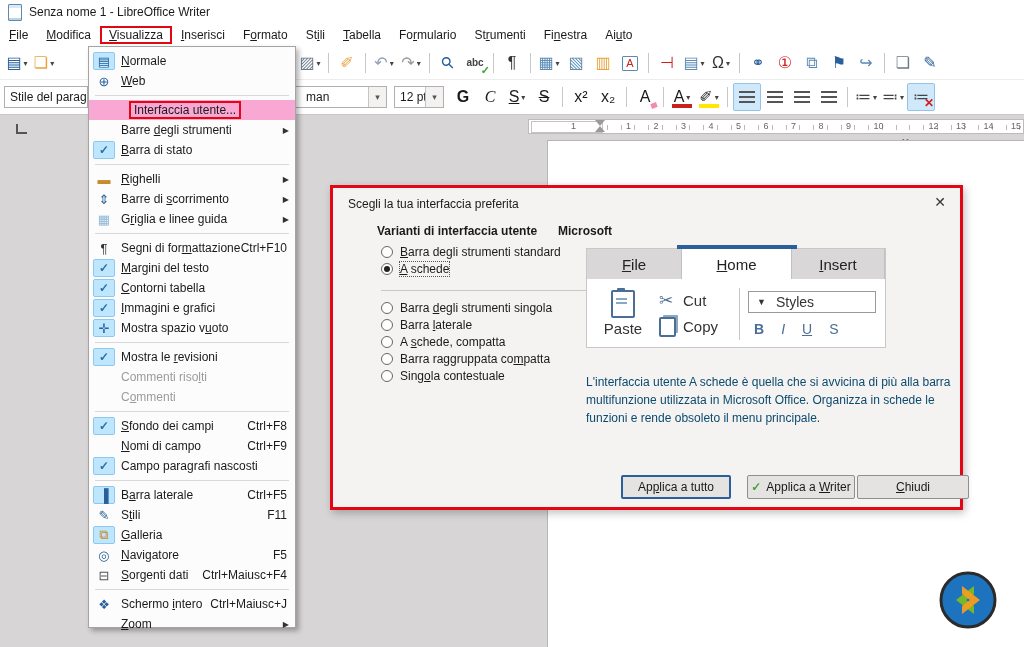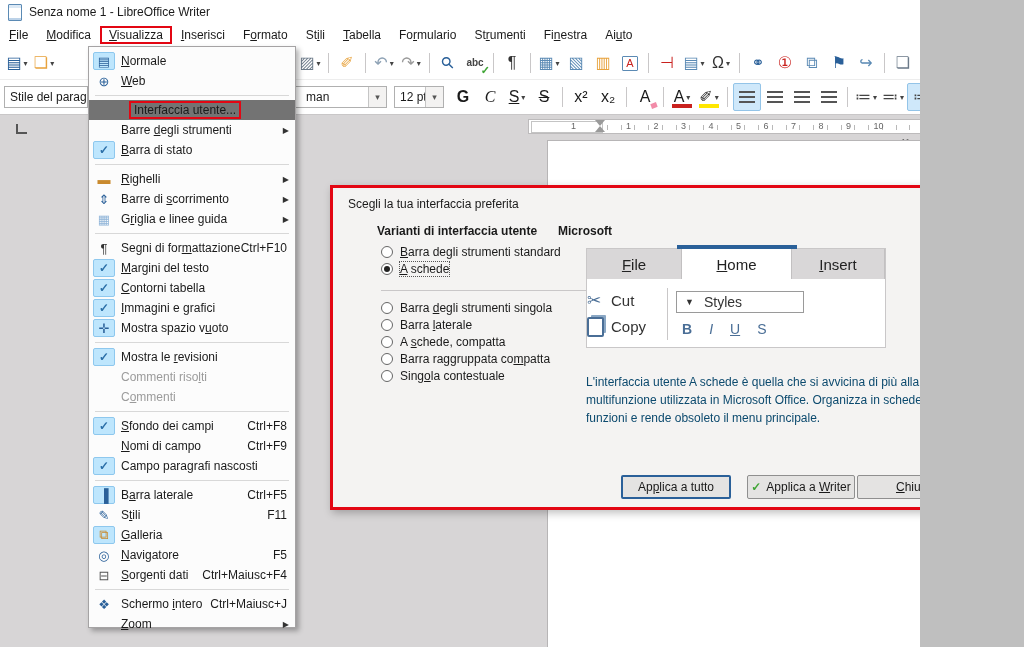--- a/index.html
+++ b/index.html
@@ -1,16 +1,16 @@
 <!DOCTYPE html>
 <html><head>
 <meta charset="utf-8">
 <style>
   html,body{margin:0;padding:0;background:#bfbfbf;}
-  .stage{position:relative;width:920px;height:647px;background:#d7d5d6;overflow:hidden;
+  .stage{position:relative;width:1024px;height:647px;background:#d7d5d6;overflow:hidden;
          font-family:"Liberation Sans",sans-serif;color:#1a1a1a;}
   
   .whiteband{position:absolute;left:0;top:0;width:1024px;height:114px;background:#ffffff;}
   .titlebar{position:absolute;left:0;top:0;width:1024px;height:24px;display:flex;align-items:center;gap:7px;padding-left:8px;box-sizing:border-box;font-size:12px;}
   .docicon{width:12px;height:15px;background:#fff;border:1px solid #5b8ab4;border-radius:1px;
            box-shadow:inset 0 -2px 0 #bcd2e8, inset 0 3px 0 #dce9f5;}
   .menubar{position:absolute;left:0;top:24px;width:1024px;height:21px;display:flex;align-items:center;font-size:12px;}
   .mb-item{padding:2px 9px;cursor:default;}
   .mb-item u{text-decoration:underline;}
   .mb-item.boxed{border:2px solid #e30613;padding:0 7px;}
@@ -39,21 +39,21 @@
   .ruler-margin{position:absolute;left:2px;top:1px;width:70px;height:10px;border:1px solid #c4c4c4;background:#fff;}
   .rnum{position:absolute;top:1px;font-size:9px;color:#666;}
   .hg{position:absolute;left:66px;top:0;width:10px;height:12px;}
   .hg::before{content:"";position:absolute;left:0;top:0;border:5px solid transparent;border-top:6px solid #9a9a9a;}
   .hg::after{content:"";position:absolute;left:0;top:1px;border:5px solid transparent;border-bottom:6px solid #9a9a9a;}
   .page{position:absolute;left:547px;top:140px;width:477px;height:507px;background:#fff;border-left:1px solid #b7b5b6;border-top:1px solid #b7b5b6;}
   
   .vmenu{position:absolute;left:88px;top:46px;width:208px;height:582px;background:#fcfcfc;border:1px solid #a5a3a4;
          box-shadow:3px 3px 5px rgba(0,0,0,.3);box-sizing:border-box;padding-top:4px;font-size:12px;z-index:30;}
   .m-row{display:flex;align-items:center;height:20px;padding:0 4px 0 4px;}
-  .m-row.hl{background:#737373;padding-left:15px;}
+  .m-row.hl{background:#f9a8d4;padding-left:15px;}
   .m-row.disabled{color:#9b9b9b;}
   .m-ic{width:22px;height:18px;display:flex;align-items:center;justify-content:center;font-size:13px;flex:0 0 22px;border-radius:2px;}
   .m-ic.on{background:#bee6fd;border:1px solid #8ec8ee;box-sizing:border-box;}
   .m-ic .chk{color:#2b6fa8;font-weight:bold;font-size:12px;}
   .m-lab{margin-left:6px;white-space:nowrap;}
   .m-lab u{text-decoration:underline;}
   .m-lab.redbox{border:2px solid #e30613;padding:0 3px;margin-left:3px;}
   .m-short{margin-left:auto;padding-right:4px;white-space:nowrap;}
   .m-arr{margin-left:auto;font-size:8px;color:#333;padding-right:2px;}
   .m-sep{height:1px;background:#d8d8d8;margin:4px 6px;}
@@ -471,20 +471,24 @@
     <div id="radios-bottom"></div>
 
     <div class="preview">
       <div class="pv-strip"></div>
       <div class="pv-tabs" id="pv-tabs">
           <div class="pv-tab" style="width: 95px;"><u>F</u>ile</div>
           <div class="pv-tab active" style="width: 110px;"><u>H</u>ome</div>
           <div class="pv-tab" style="width: 93px;"><u>I</u>nsert</div>
         </div>
       <div class="pv-body">
+        <div class="pv-clipwrap">
+          <span class="pv-clip"></span>
+          <span class="pv-text">Paste</span>
+        </div>
         <div class="pv-cc">
           <span class="pv-sci">✂</span>
           <span class="pv-text">Cut</span>
           <span class="pv-copyic"></span>
           <span class="pv-text">Copy</span>
         </div>
         <div class="pv-div"></div>
         <div class="pv-right">
           <div class="pv-styles">
             <span class="ar">▼</span>

